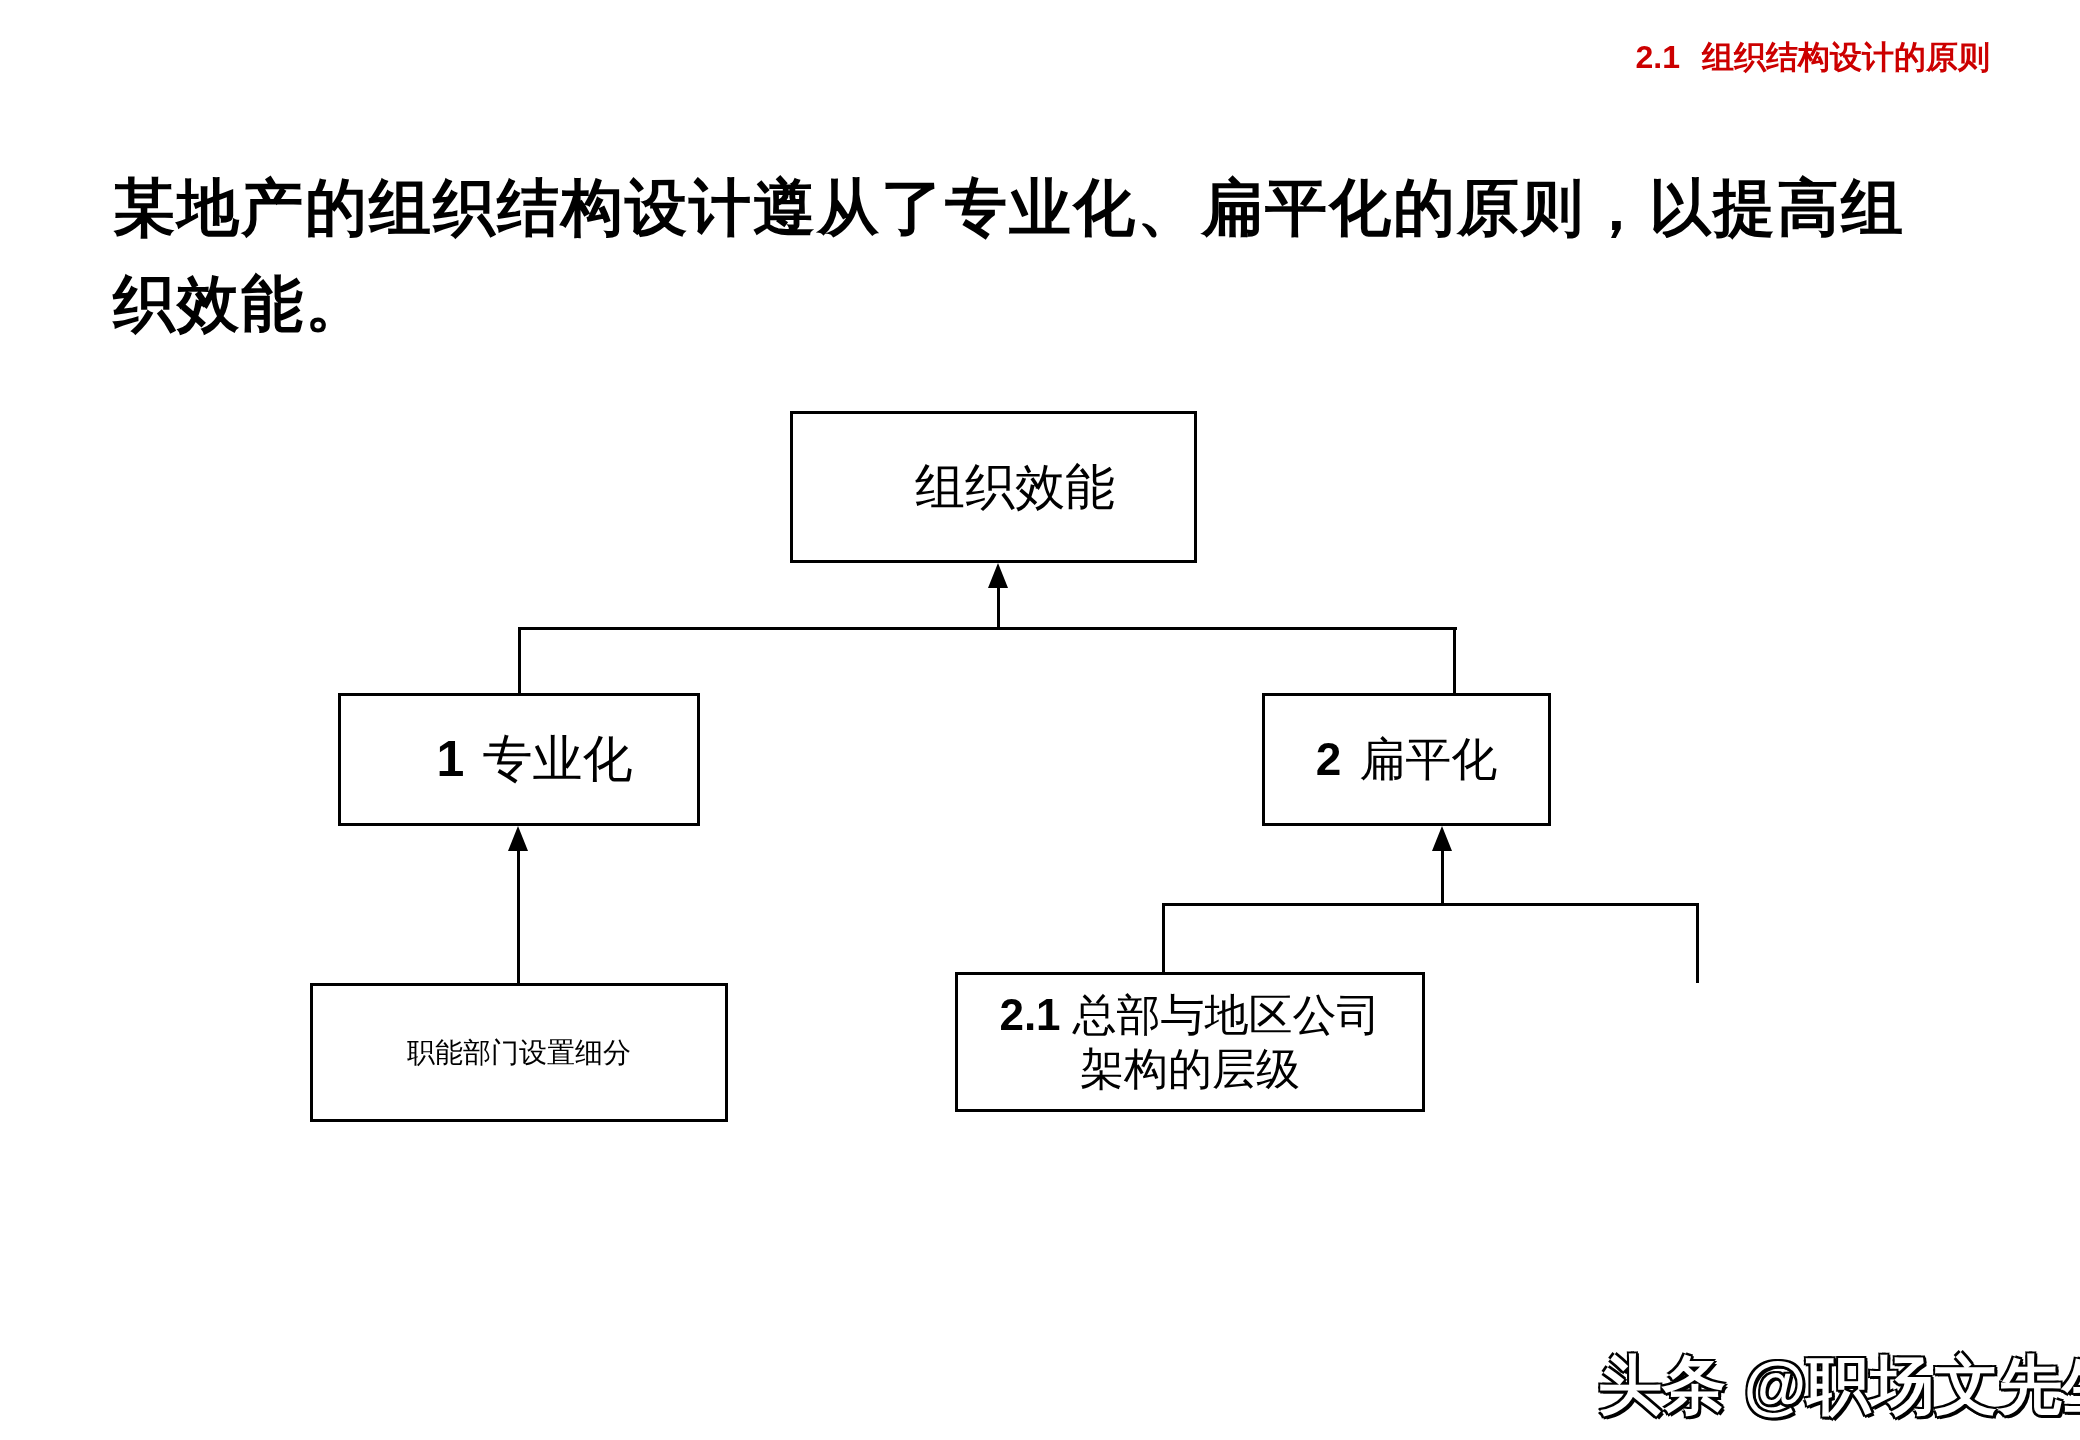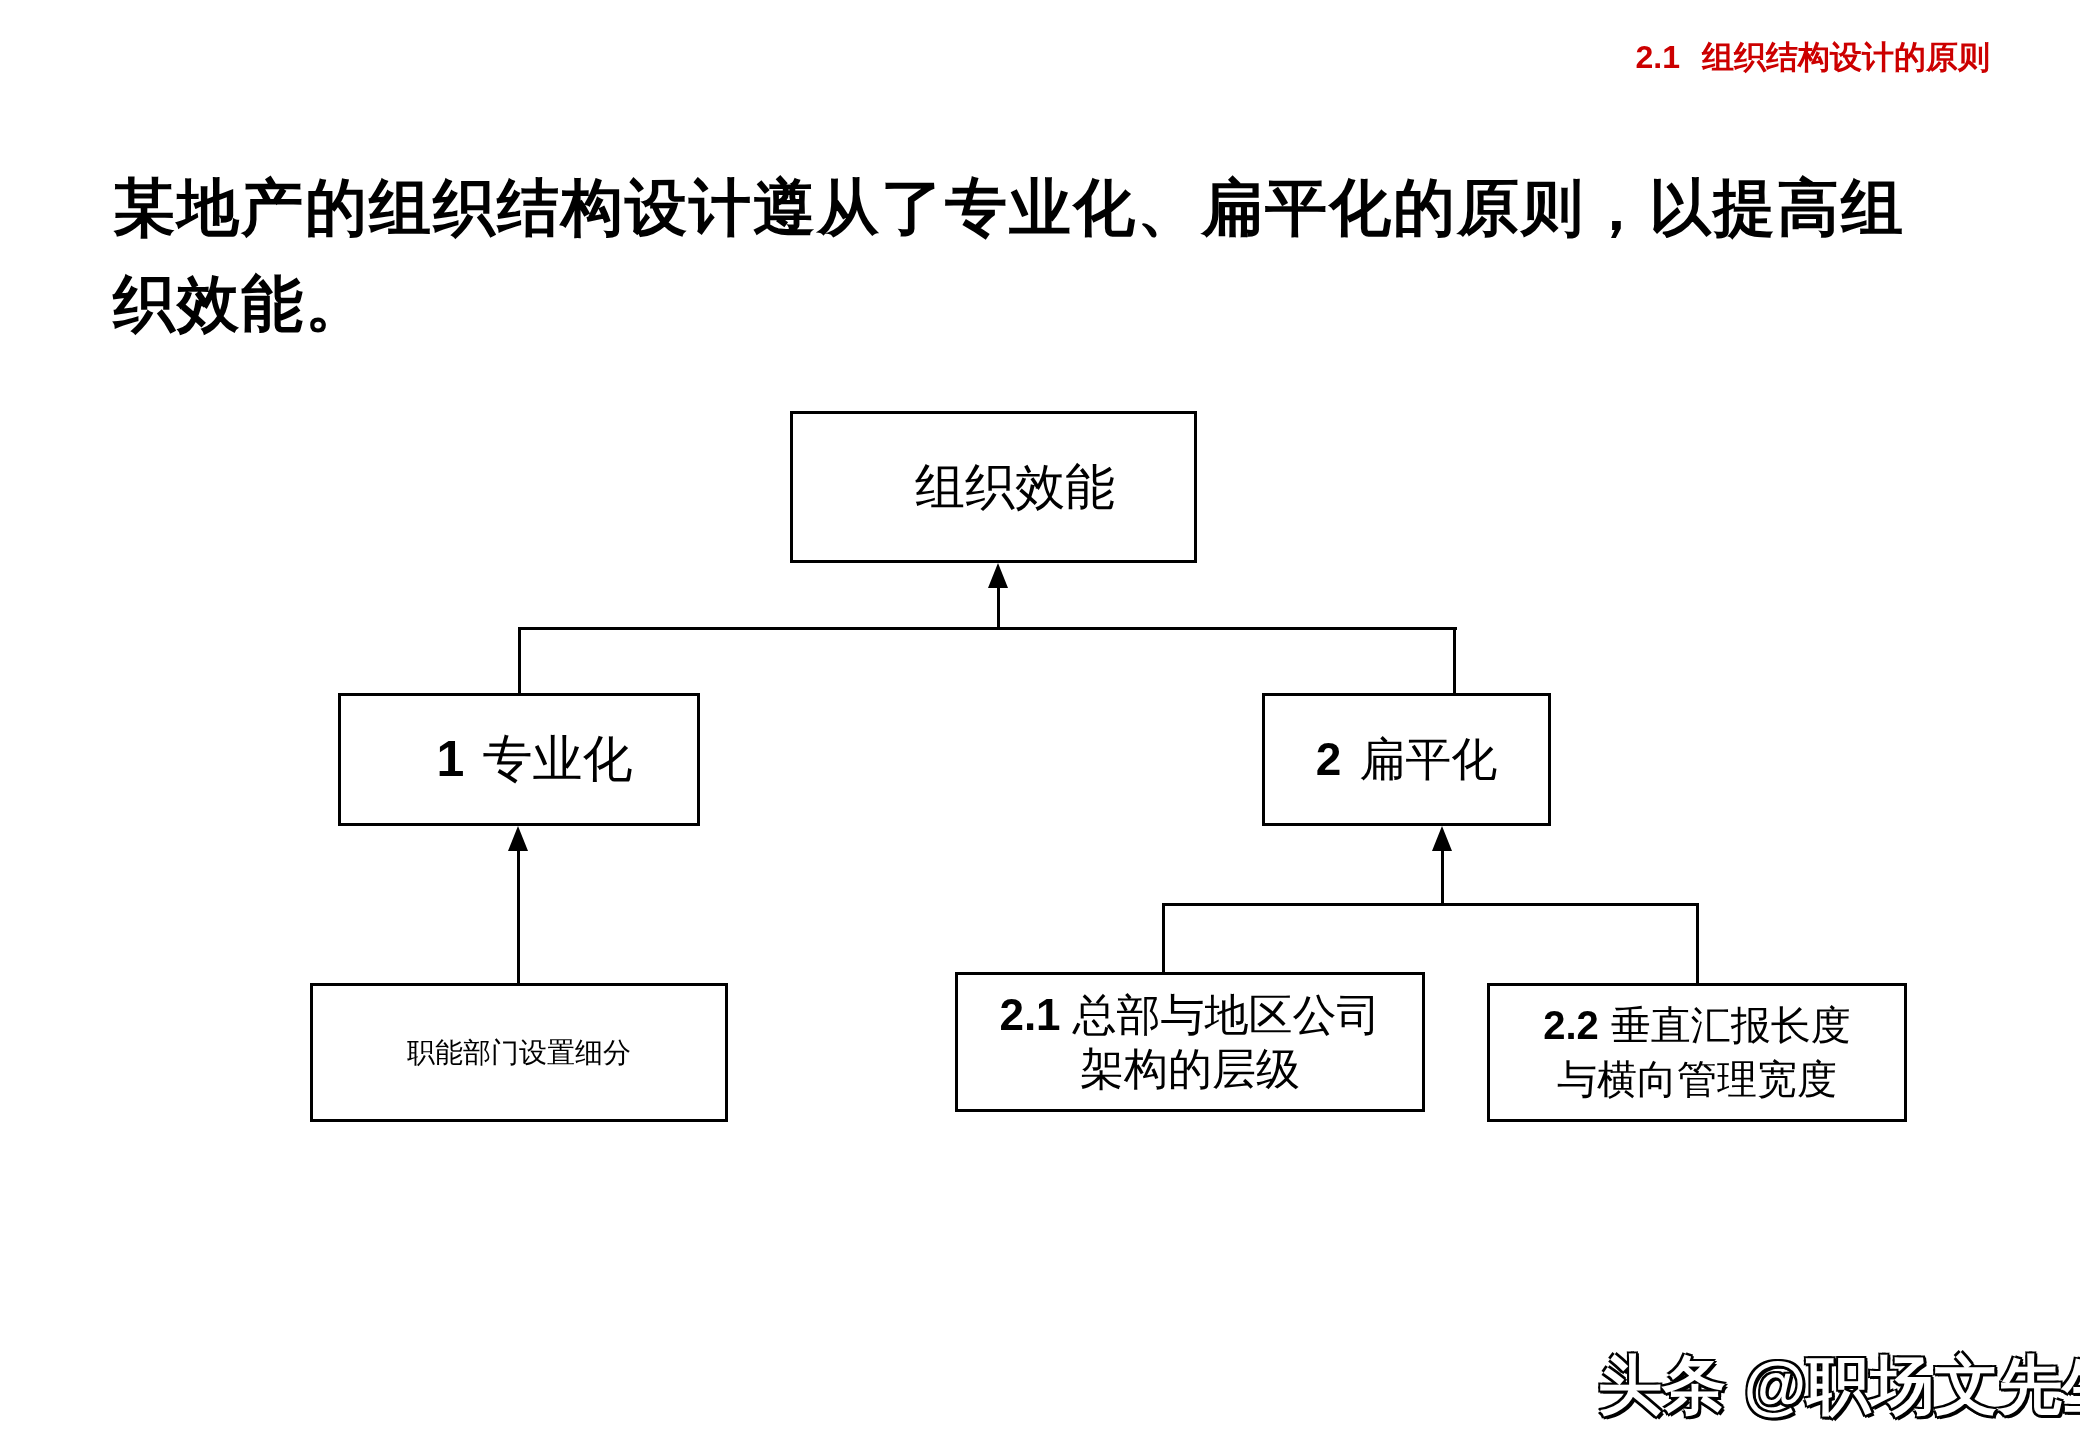--- a/index.html
+++ b/index.html
@@ -164,22 +164,16 @@
     <div class="row">职能部门设置细分</div>
   </div>
 
   <div class="node node-leaf2">
     <div class="row">
       <span class="num">2.1</span><span>总部与地区公司</span>
     </div>
     <div class="row">架构的层级</div>
   </div>
 
-  <div class="node node-leaf3">
-    <div class="row">
-      <span class="num">2.2</span><span>垂直汇报长度</span>
-    </div>
-    <div class="row">与横向管理宽度</div>
-  </div>
 
   <div class="watermark">头条 @职场文先生</div>
 
 </div>
 
 </body></html>

